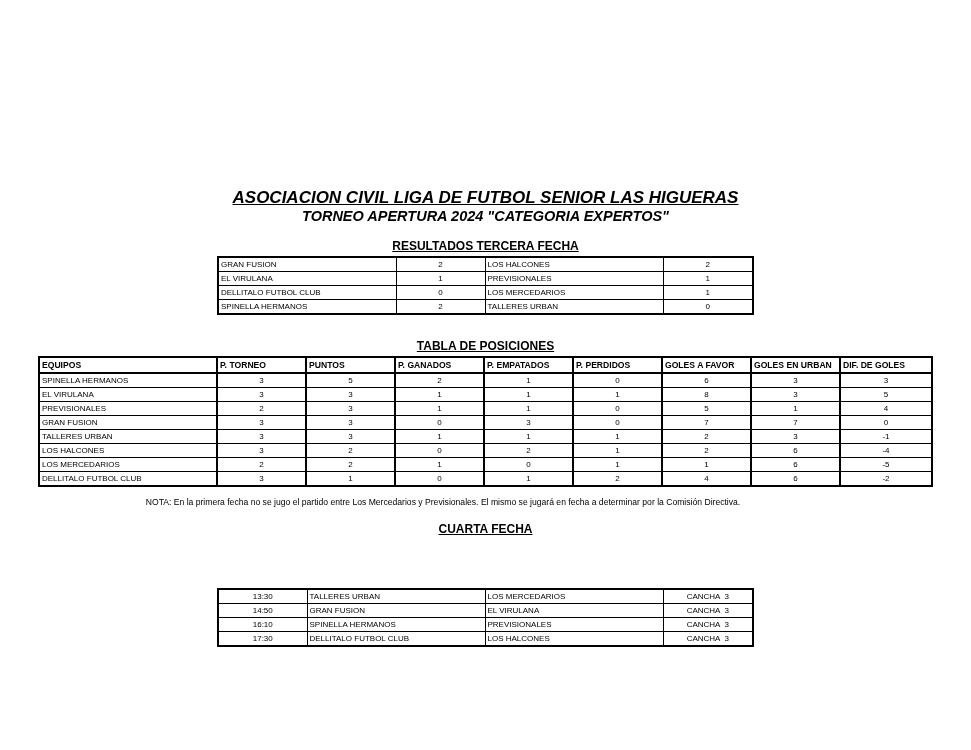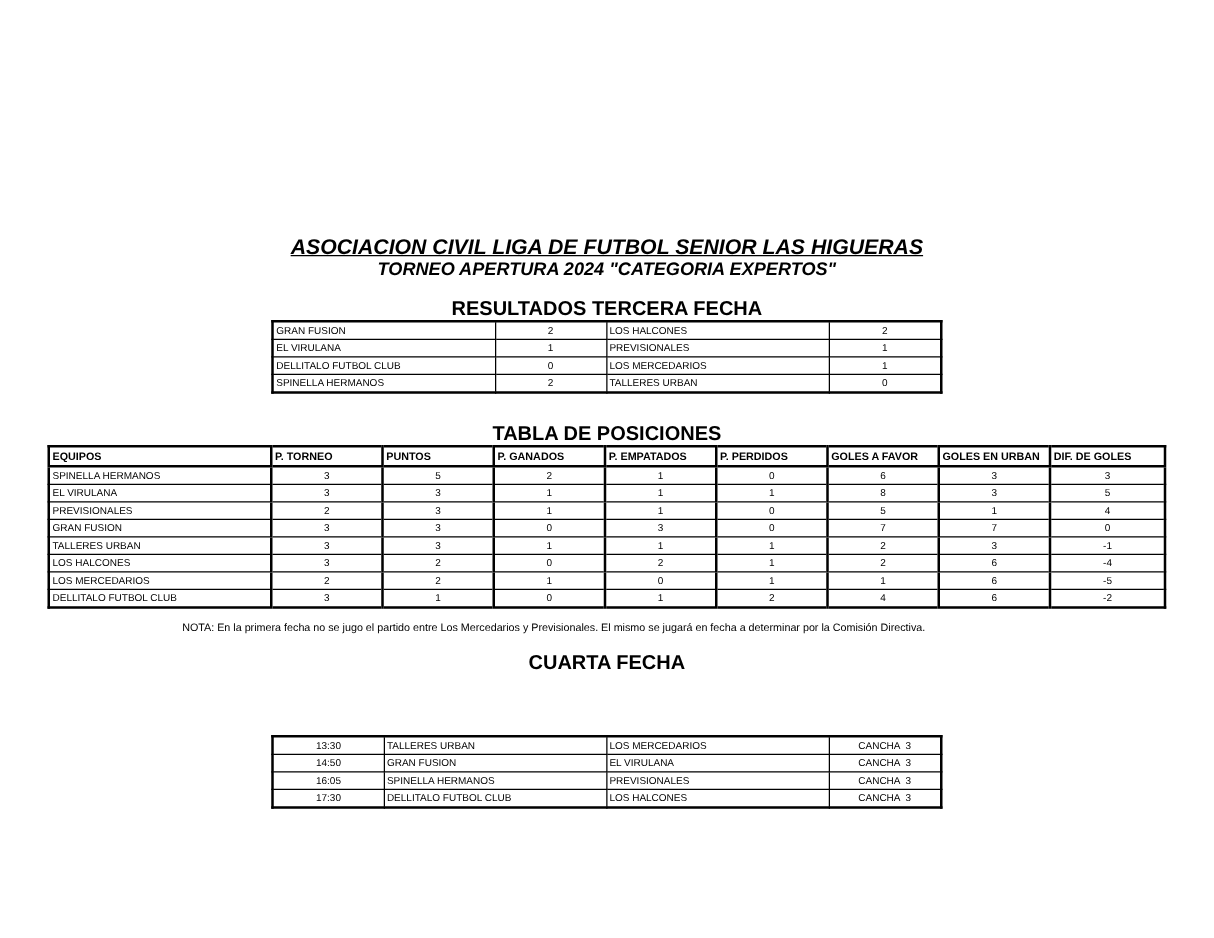--- a/index.html
+++ b/index.html
@@ -3,21 +3,21 @@
 <meta charset="utf-8">
 <style>
   html, body { margin:0; padding:0; background:#ffffff; }
   body { width:971px; height:750px; position:relative; overflow:hidden;
          font-family:"Liberation Sans", sans-serif; color:#000; }
   .title { position:absolute; left:0; width:971px; text-align:center;
            font-weight:bold; font-style:italic; }
   #main-title { top:188px; font-size:17px; text-decoration:underline; }
   #sub-title { top:208px; font-size:14.5px; }
   .sec-title { position:absolute; left:0; width:971px; text-align:center;
-               font-weight:bold; font-size:16px; }
+               font-weight:bold; font-size:12px; text-decoration:underline; }
   table { position:absolute; border-collapse:collapse; border:2px solid #000;
           table-layout:fixed; font-size:8px;padding-left:12px; }
   td, th { border:1px solid #000; padding:0 2px; height:13px; line-height:12px;
            white-space:nowrap; overflow:hidden; }
   th { font-weight:bold; font-size:8.6px; text-align:left; height:14px;
        border-bottom:2px solid #000; }
   td.num { text-align:center; }
   td.txt { text-align:left; }
   #results-table { left:217px; top:256px; width:535px; }
   #results-table td { height:13px; }
@@ -204,21 +204,21 @@
         <td class="txt">LOS MERCEDARIOS</td>
         <td class="num" style="white-space: pre;">CANCHA  3</td>
       </tr>
       <tr>
         <td class="num">14:50</td>
         <td class="txt">GRAN FUSION</td>
         <td class="txt">EL VIRULANA</td>
         <td class="num" style="white-space: pre;">CANCHA  3</td>
       </tr>
       <tr>
-        <td class="num">16:05</td>
+        <td class="num">16:10</td>
         <td class="txt">SPINELLA HERMANOS</td>
         <td class="txt">PREVISIONALES</td>
         <td class="num" style="white-space: pre;">CANCHA  3</td>
       </tr>
       <tr>
         <td class="num">17:30</td>
         <td class="txt">DELLITALO FUTBOL CLUB</td>
         <td class="txt">LOS HALCONES</td>
         <td class="num" style="white-space: pre;">CANCHA  3</td>
       </tr>

